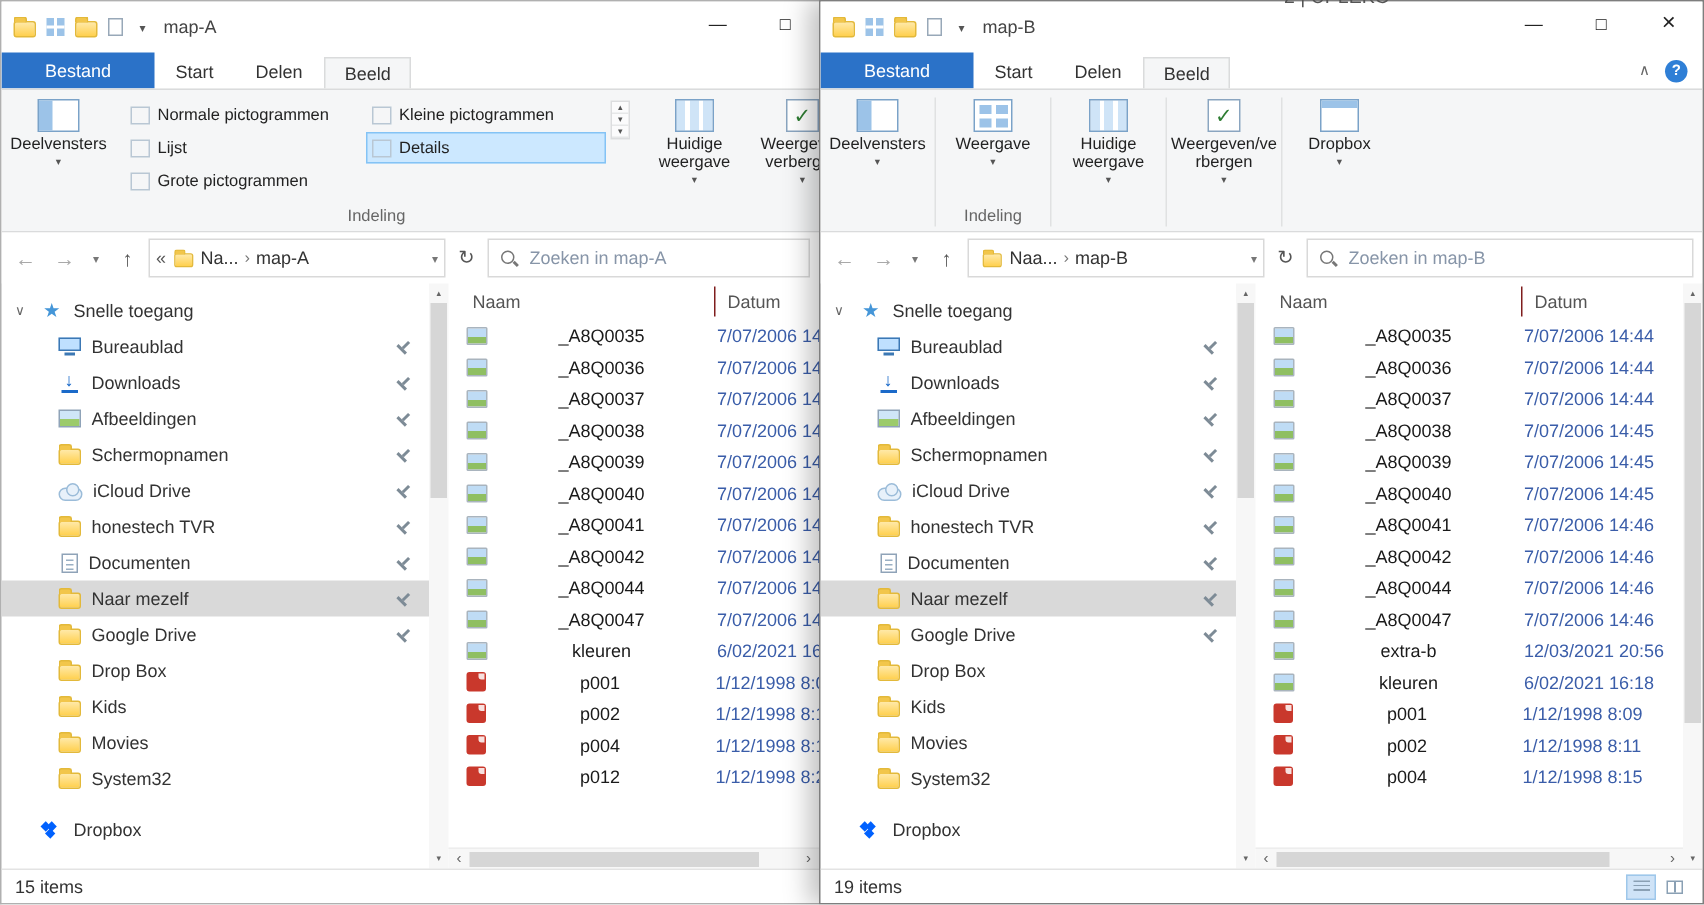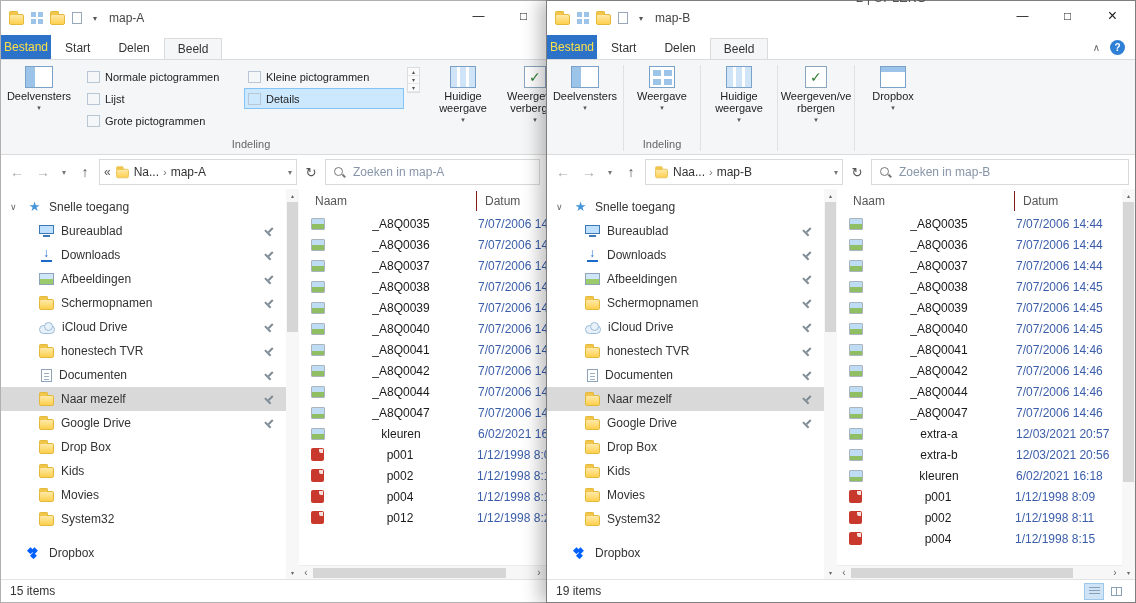--- a/index.html
+++ b/index.html
@@ -15,21 +15,21 @@
 .qat-ic{margin-right:7px;flex:none;}
 .qat-chev{color:#555;font-size:8px;margin:0 4px;}
 .tb-title{margin-left:8px;color:#444;}
 .win-controls{margin-left:auto;display:flex;align-self:flex-start;}
 .win-btn{width:45px;height:30px;display:flex;align-items:center;justify-content:center;color:#222;font-size:12px;}
 .win-btn.close{font-size:16px;}
 
 
 .tabrow{height:24px;flex:none;display:flex;align-items:flex-end;background:#fff;}
 .tab{padding:4px 14px;color:#333;font-size:12px;}
-.tab-file{background:var(--accent,#2b72c8);color:#fde047;height:24px;display:flex;align-items:center;padding:0 3px;}
+.tab-file{background:var(--accent,#2b72c8);color:#ffffff;height:24px;display:flex;align-items:center;padding:0 29px;}
 .tab.active{background:#f5f6f7;border:1px solid #dadbdc;border-bottom:none;padding:3px 13px;}
 .ribbon-right{margin-left:auto;display:flex;align-items:center;gap:10px;padding:0 10px 4px 0;}
 .rr-collapse{color:#666;font-size:10px;}
 .rr-help{width:15px;height:15px;border-radius:50%;background:var(--help-blue,#2f7fd6);color:#fff;font-size:10px;font-weight:bold;display:flex;align-items:center;justify-content:center;}
 
 
 .ribbon{height:96px;flex:none;background:#f5f6f7;border-top:1px solid #dadbdc;border-bottom:1px solid #dadbdc;display:flex;flex-direction:column;}
 .ribbon-main{flex:1;display:flex;align-items:stretch;padding:2px 0 0 2px;min-height:0;}
 .rgroup{display:flex;flex-direction:column;}
 .gbody{flex:1;display:flex;align-items:flex-start;}
@@ -776,25 +776,20 @@
             <span class="f-name">_A8Q0044</span>
             <span class="f-date">7/07/2006 14:46</span>
           </div>
 
           <div class="frow">
             <span class="ic fic ic-photo"></span>
             <span class="f-name">_A8Q0047</span>
             <span class="f-date">7/07/2006 14:46</span>
           </div>
 
-          <div class="frow">
-            <span class="ic fic ic-photo"></span>
-            <span class="f-name">extra-a</span>
-            <span class="f-date">12/03/2021 20:57</span>
-          </div>
 
           <div class="frow">
             <span class="ic fic ic-photo"></span>
             <span class="f-name">extra-b</span>
             <span class="f-date">12/03/2021 20:56</span>
           </div>
 
           <div class="frow">
             <span class="ic fic ic-photo"></span>
             <span class="f-name">kleuren</span>

